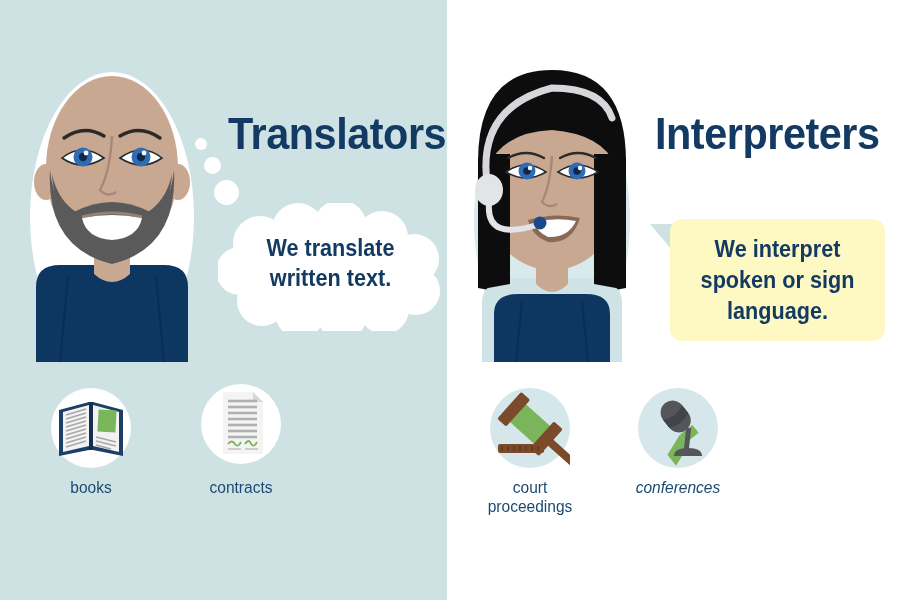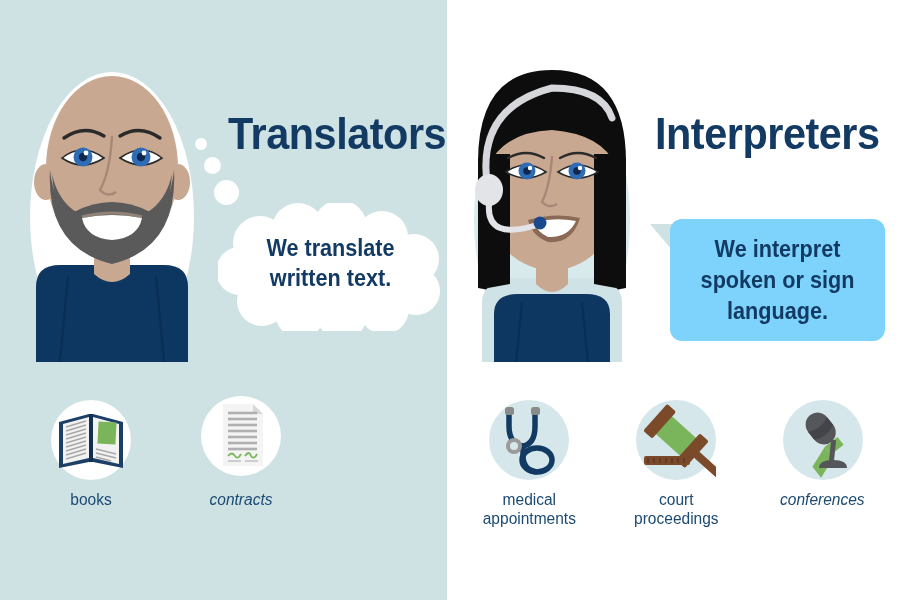--- a/index.html
+++ b/index.html
@@ -43,36 +43,36 @@
     transform:scaleX(.94);
   }
   .thought-dot{position:absolute;background:#ffffff;border-radius:50%;}
   #tdot1{left:195px;top:138px;width:12px;height:12px;}
   #tdot2{left:204px;top:157px;width:17px;height:17px;}
   #tdot3{left:214px;top:180px;width:25px;height:25px;}
 
   
   #speech-bubble{
     position:absolute;left:670px;top:219px;width:215px;height:122px;
-    background:#7dd3fc;border-radius:12px;
+    background:#fef9c3;border-radius:12px;
   }
   #speech-tail{
     position:absolute;left:650px;top:224px;width:0;height:0;
     border-top:0 solid transparent;
     border-right:22px solid #cee2e4;
     border-bottom:26px solid transparent;
   }
   .bubble-text{
     position:absolute;left:0;top:15px;width:215px;
     text-align:center;color:#123a63;font-weight:bold;font-size:23px;line-height:31px;
     transform:scaleX(.94);
   }
 
   
-  .icons-row{position:absolute;top:400px;display:flex;}
+  .icons-row{position:absolute;top:388px;display:flex;}
   #icons-left{left:16px;width:430px;}
   #icons-right{left:456px;width:440px;}
   .icon-item{position:relative;text-align:center;}
   .icon-disc{position:relative;margin:0 auto;border-radius:50%;}
   .icon-art{position:absolute;left:0;top:0;}
   .icon-label{
     color:#1b4a73;font-size:16px;line-height:19px;font-weight:normal;
     transform:scaleX(.97);
   }
 </style>
@@ -240,21 +240,21 @@
             <path d="M45 49 L65 54"></path>
               <path d="M45 53 L65 58"></path>
               <path d="M45 57 L60 61"></path>
           </g>
           <path d="M38 14 L42 14 L42 62 L38 62 Z" fill="#15304e"></path>
         </svg>
       </div>
       <div class="icon-label" style="margin-top:10px;">books</div>
     </div>
 
-    <div class="icon-item" style="width:150px;top:-4px;font-style:italic;">
+    <div class="icon-item" style="width:150px;top:-4px;">
       <div class="icon-disc" style="width:80px;height:80px;background:#ffffff;">
         <svg class="icon-art" width="80" height="80" viewBox="0 0 80 80">
           <path d="M22 8 L52 8 L62 18 L62 70 L22 70 Z" fill="#f4f4f4"></path>
           <path d="M52 8 L62 18 L52 18 Z" fill="#d8d8d8"></path>
           <g stroke="#b0b0b0" stroke-width="2.6">
             <path d="M27 17 L56 17"></path>
               <path d="M27 23 L56 23"></path>
               <path d="M27 29 L56 29"></path>
             <path d="M27 35 L56 35"></path>
               <path d="M27 41 L56 41"></path>
@@ -270,37 +270,20 @@
         </svg>
       </div>
       <div class="icon-label" style="margin-top:14px;">contracts</div>
     </div>
 
 
   </div>
 
   <div class="icons-row" id="icons-right">
 
-    <div class="icon-item" style="width:148px;">
-      <div class="icon-disc" style="width:80px;height:80px;background:#d5e7ea;">
-        <svg class="icon-art" width="80" height="80" viewBox="0 0 80 80">
-          <path d="M20 10 L20 26 Q20 44 34 46" stroke="#123a63" stroke-width="5.5" fill="none" stroke-linecap="round"></path>
-          <path d="M46 10 L46 26 Q46 44 34 46" stroke="#123a63" stroke-width="5.5" fill="none" stroke-linecap="round"></path>
-          <path d="M34 46 L34 56" stroke="#123a63" stroke-width="5.5" fill="none"></path>
-          <ellipse cx="48" cy="60" rx="15" ry="12" fill="none" stroke="#123a63" stroke-width="5.5"></ellipse>
-          <path d="M34 56 Q34 70 48 72" stroke="#123a63" stroke-width="5.5" fill="none"></path>
-          <rect x="16" y="7" width="9" height="8" rx="2.5" fill="#8a8a8a"></rect>
-          <rect x="42" y="7" width="9" height="8" rx="2.5" fill="#8a8a8a"></rect>
-          <circle cx="25" cy="46" r="8" fill="#9a9a9a"></circle>
-          <circle cx="25" cy="46" r="4" fill="#d5e7ea"></circle>
-        </svg>
-      </div>
-      <div class="icon-label" style="margin-top:10px;">medical</div>
-      <div class="icon-label">appointments</div>
-    </div>
 
     <div class="icon-item" style="width:148px;">
       <div class="icon-disc" style="width:80px;height:80px;background:#d5e7ea;">
         <svg class="icon-art" width="80" height="80" viewBox="0 0 80 80">
           <g transform="rotate(42 40 36)">
             <rect x="20" y="24" width="40" height="24" fill="#7ab55c"></rect>
             <rect x="12" y="18" width="12" height="36" rx="2" fill="#7a4a2b"></rect>
             <rect x="56" y="18" width="12" height="36" rx="2" fill="#7a4a2b"></rect>
             <rect x="66" y="32" width="34" height="8" rx="3" fill="#7a4a2b"></rect>
           </g>

